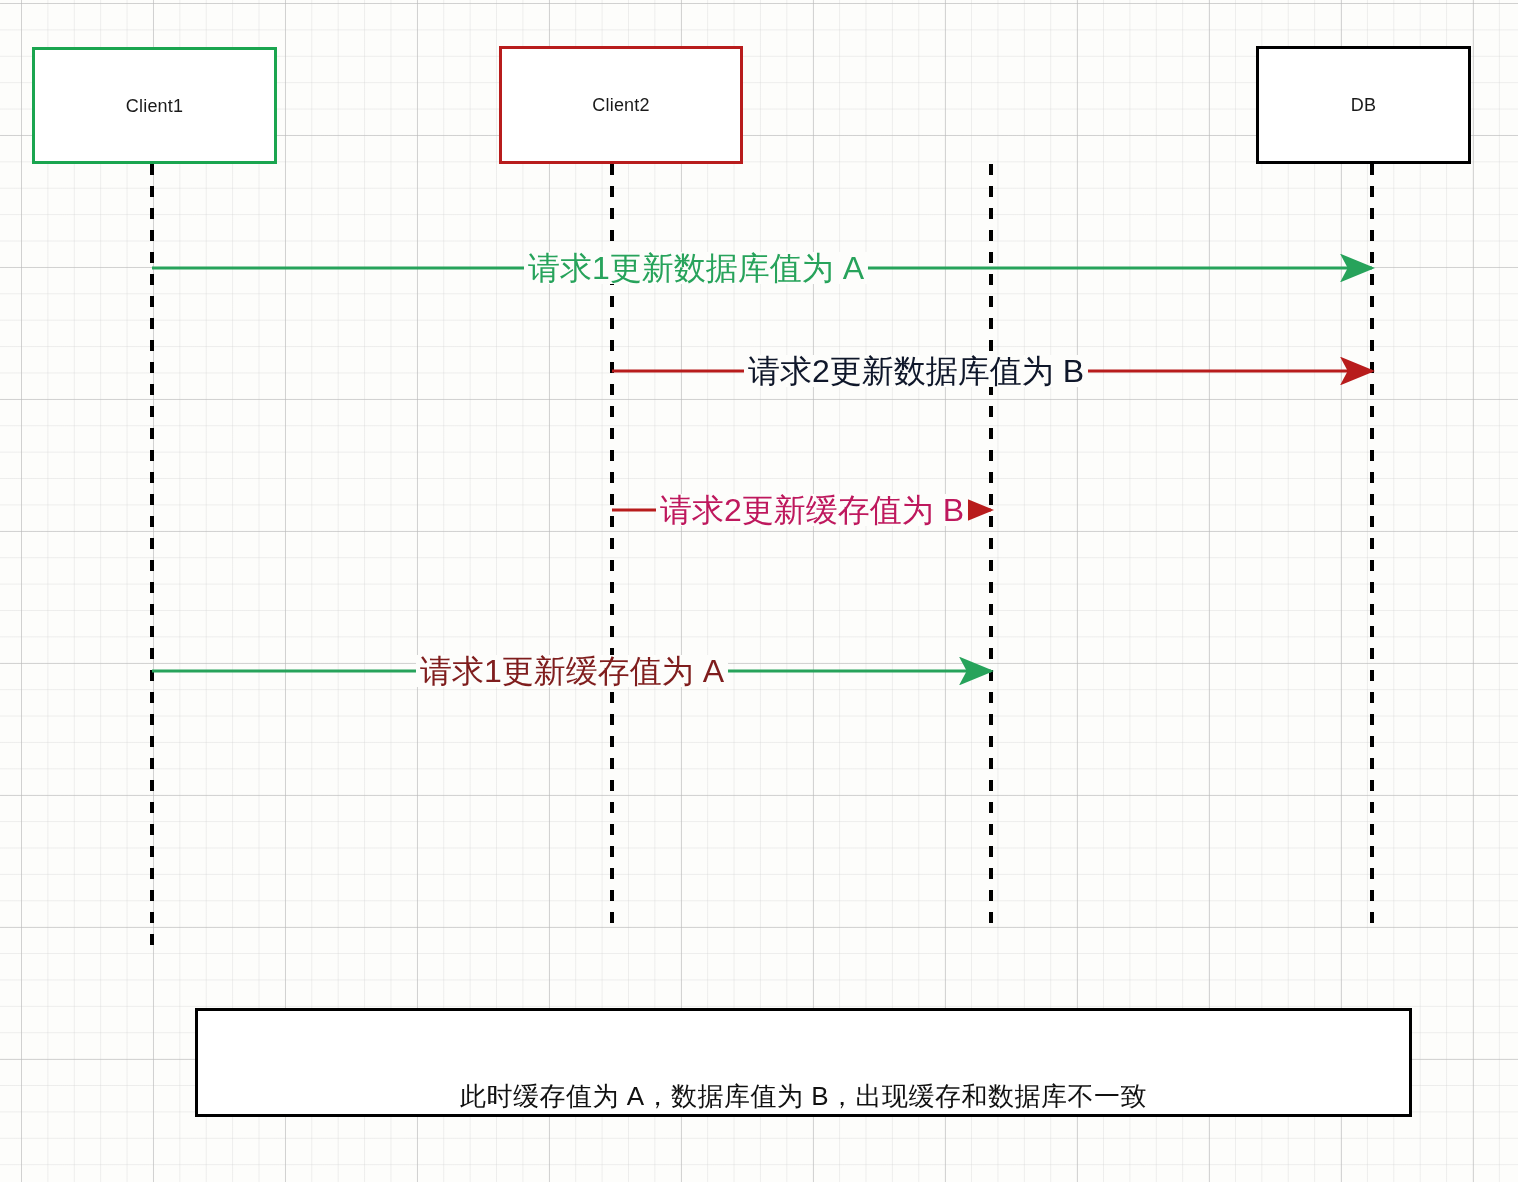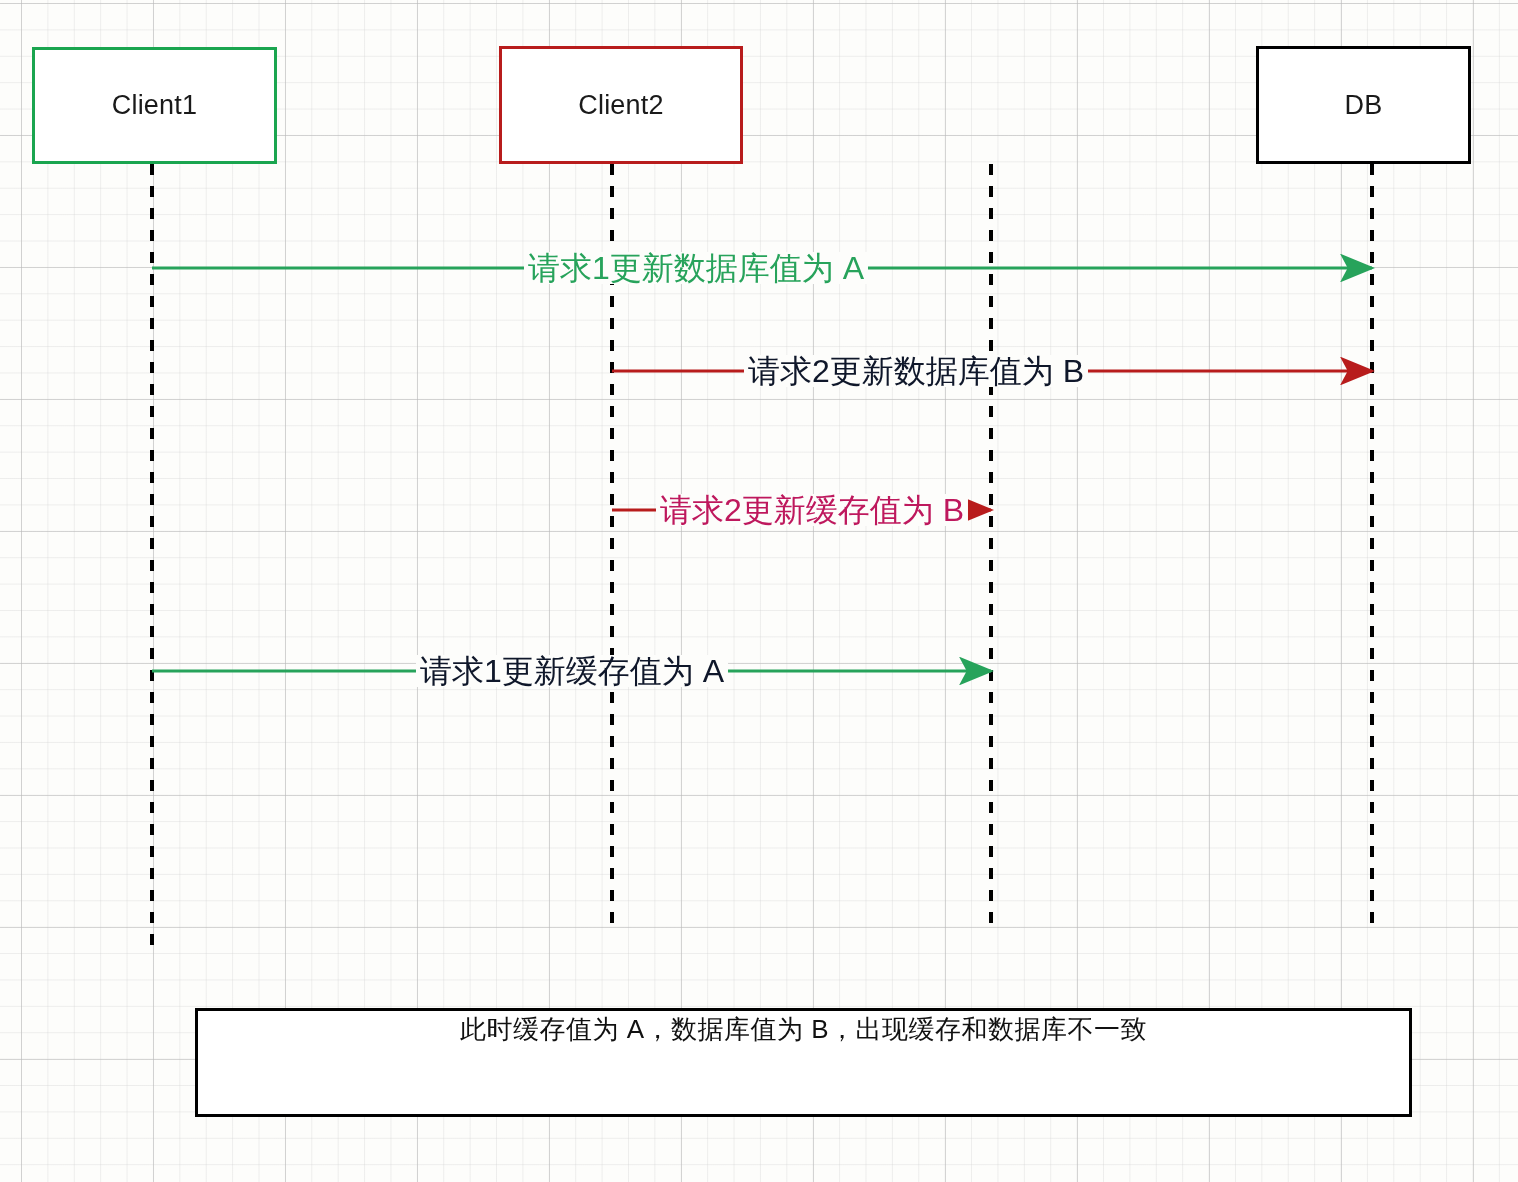--- a/index.html
+++ b/index.html
@@ -40,41 +40,41 @@
   .actor-box {
     position: absolute;
     box-sizing: border-box;
     background: #ffffff;
     border: 3px solid #000000;
     display: flex;
     align-items: center;
     justify-content: center;
   }
   .actor-label {
-    font-size: 27px;
+    font-size: 18px;
     color: #1a1a1a;
     line-height: 1;
     letter-spacing: 0.2px;
   }
   .msg-label {
     position: absolute;
     font-size: 32px;
     line-height: 1;
     white-space: nowrap;
     background: #fdfdfb;
     padding: 0 4px;
     transform: translate(-50%, -50%);
   }
   .note-box {
     position: absolute;
     box-sizing: border-box;
     background: #ffffff;
     border: 3px solid #000000;
     display: flex;
-    align-items: flex-start;
+    align-items: flex-end;
     justify-content: center;
   }
   .note-text {
     font-size: 26px;
     color: #111111;
     line-height: 1.4;
     text-align: center;
     letter-spacing: 0.5px;
   }
 </style>
@@ -120,19 +120,19 @@
   <div class="actor-box" style="left:1256px; top:46px; width:215px; height:118px; border-color:#000000;">
     <span class="actor-label">DB</span>
   </div>
 
   <div class="msg-label" style="left:696px; top:268px; color:#27a35b;">请求1更新数据库值为 A</div>
 
   <div class="msg-label" style="left:916px; top:371px; color:#0f172a;">请求2更新数据库值为 B</div>
 
   <div class="msg-label" style="left:812px; top:510px; color:#be185d;">请求2更新缓存值为 B</div>
 
-  <div class="msg-label" style="left:572px; top:671px; color:#0f172a;">请求1更新缓存值为 A</div>
+  <div class="msg-label" style="left:572px; top:671px; color:#7f1d1d;">请求1更新缓存值为 A</div>
 
   <div class="note-box" style="left:195px; top:1008px; width:1217px; height:109px;">
     <span class="note-text">此时缓存值为 A，数据库值为 B，出现缓存和数据库不一致</span>
   </div>
 
 </div>
 
 </body></html>

